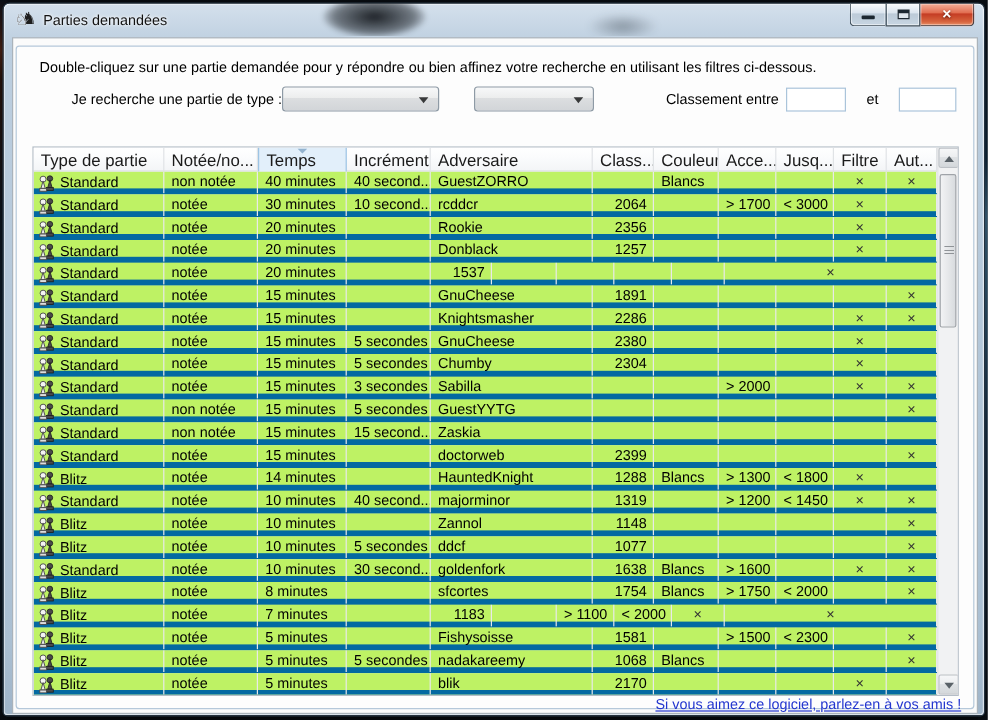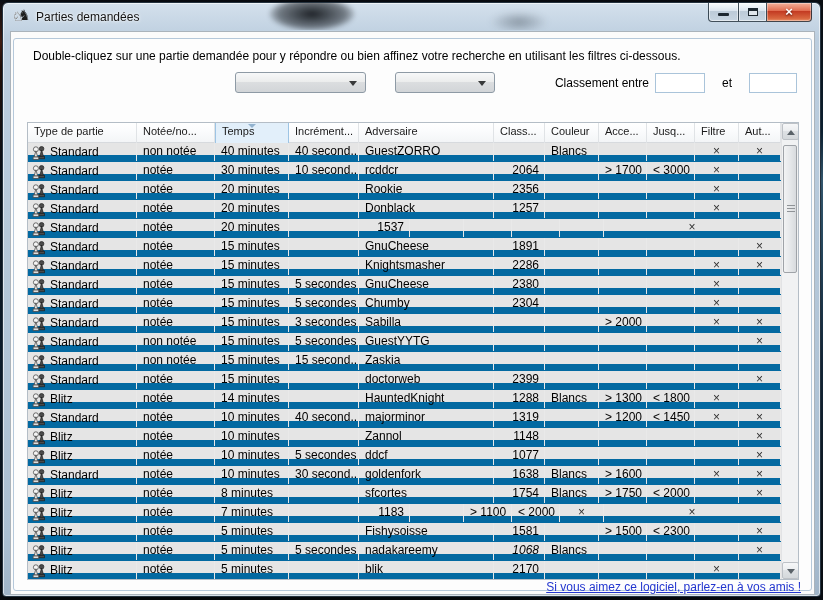--- a/index.html
+++ b/index.html
@@ -64,27 +64,27 @@
   a.link { font-size:12px; color:#2336cf; text-decoration:underline; cursor:pointer; white-space:nowrap; }
   .propose { position:absolute; left:13px; top:69px; }
   .footer-link { position:absolute; right:13px; top:548px; z-index:5; }
 
   
   .table { position:absolute; left:16px; top:90px; width:772px; height:458px;
     border:1px solid #b4bdc6; background:#fff; overflow:hidden; }
   .thead { position:absolute; left:0; top:0; right:17px; height:20px; display:flex;
     background:linear-gradient(180deg,#ffffff 0%,#fbfcfd 40%,#f3f5f7 100%);
     border-bottom:1px solid #d7dade; }
-  .hcell { position:relative; height:20px; font-size:11px; color:#1a1a1a; padding:2px 0 0 6px;
+  .hcell { position:relative; height:20px; font-size:14px; color:#1a1a1a; padding:2px 0 0 6px;
     border-right:1px solid #e0e3e6; white-space:nowrap; overflow:hidden; flex-shrink:0; }
   .hcell.sorted { background:#e2effa; border-left:1px solid #9dc4e4; border-right:1px solid #9dc4e4; }
   .sort-arrow { position:absolute; top:1px; left:50%; margin-left:-4px; width:0; height:0;
     border-left:4px solid transparent; border-right:4px solid transparent; border-top:4px solid #93b3cf; }
   .tbody { position:absolute; left:0; top:20px; right:17px; bottom:0; overflow:hidden; }
-  .trow { display:flex; height:19px; border-bottom:7px solid #0369a1; background:#e5e5e5; }
+  .trow { display:flex; height:19px; border-bottom:5px solid #0369a1; background:#bef264; }
   .cell { height:18px; line-height:17px; font-size:12px; color:#000; padding:0 0 0 6px;
     border-right:1px solid #e9e9e9; white-space:nowrap; overflow:hidden; flex-shrink:0; }
   .cell.c-type { display:flex; align-items:center; gap:2px; padding-left:3px; }
   .cell.c-num { text-align:right; padding-right:5px; padding-left:0; }
   .cell.c-mid { text-align:center; padding-left:0; color:#333; }
   .pawns { flex-shrink:0; }
 
   
   .vscroll { position:absolute; right:0; top:0; width:17px; bottom:0; background:#f1f2f3; border-left:1px solid #e2e3e5; }
   .sbtn { position:absolute; left:0; width:17px; height:17px;
@@ -128,20 +128,21 @@
           <span class="glyph-close">×</span>
         </div>
     </div>
   </div>
 
   <div class="client">
     <div class="panel"></div>
 
     <div class="intro">Double-cliquez sur une partie demandée pour y répondre ou bien affinez votre recherche en utilisant les filtres ci-dessous.</div>
 
+    <div class="lbl" style="left:20px; top:44px; width:204px; text-align:right;">Je recherche une partie de type :</div>
     <div class="combo" style="left:224px; top:40px; width:131px;">
       <span class="val"></span>
       <span class="arrow"></span>
     </div>
     <div class="combo" style="left:384px; top:40px; width:100px;">
       <span class="val"></span>
       <span class="arrow"></span>
     </div>
     <div class="lbl" style="left:530px; top:44px; width:108px; text-align:right;">Classement entre</div>
     <input class="tbox" style="left: 644px; top: 41px; width: 50px;" value="">
@@ -742,21 +743,21 @@
       <path d="M4.9 5.8 L3.1 12 h3.6 Z" fill="#e9e9e9" stroke="#4d4d4d" stroke-width="0.8"></path>
       <rect x="2.1" y="12" width="5.6" height="2.4" fill="#dddddd" stroke="#4d4d4d" stroke-width="0.8"></rect>
     </g>
   </svg>
 <span>Blitz</span>
             </div>
             <div class="cell " style="width: 78px;">notée</div>
             <div class="cell " style="width: 74px;">5 minutes</div>
             <div class="cell " style="width: 70px;">5 secondes</div>
             <div class="cell " style="width: 135px;">nadakareemy</div>
-            <div class="cell c-num" style="width: 51px; font-style: italic;">1068</div>
+            <div class="cell c-num" style="width: 51px;">1068</div>
             <div class="cell " style="width: 54px;">Blancs</div>
             <div class="cell " style="width: 48px;"></div>
             <div class="cell " style="width: 48px;"></div>
             <div class="cell c-mid" style="width: 44px;"></div>
             <div class="cell c-mid" style="flex: 1 1 0%;">×</div>
           </div>
           <div class="trow">
             <div class="cell c-type" style="width: 109px;">
   <svg class="pawns" width="17" height="15" viewBox="0 0 17 15">
     <g>

